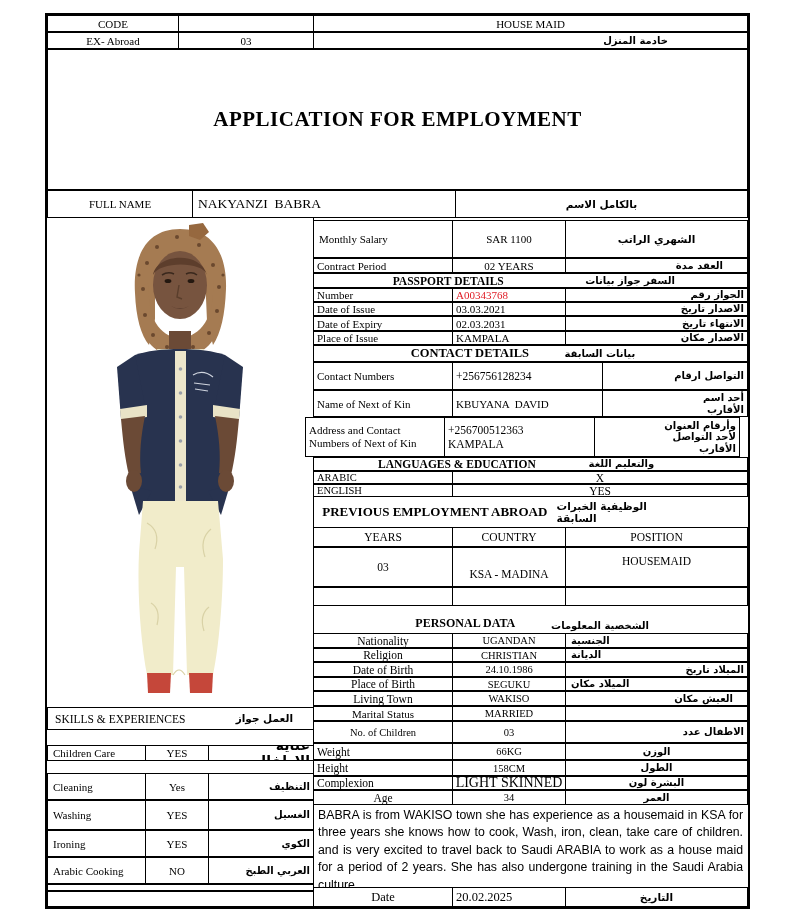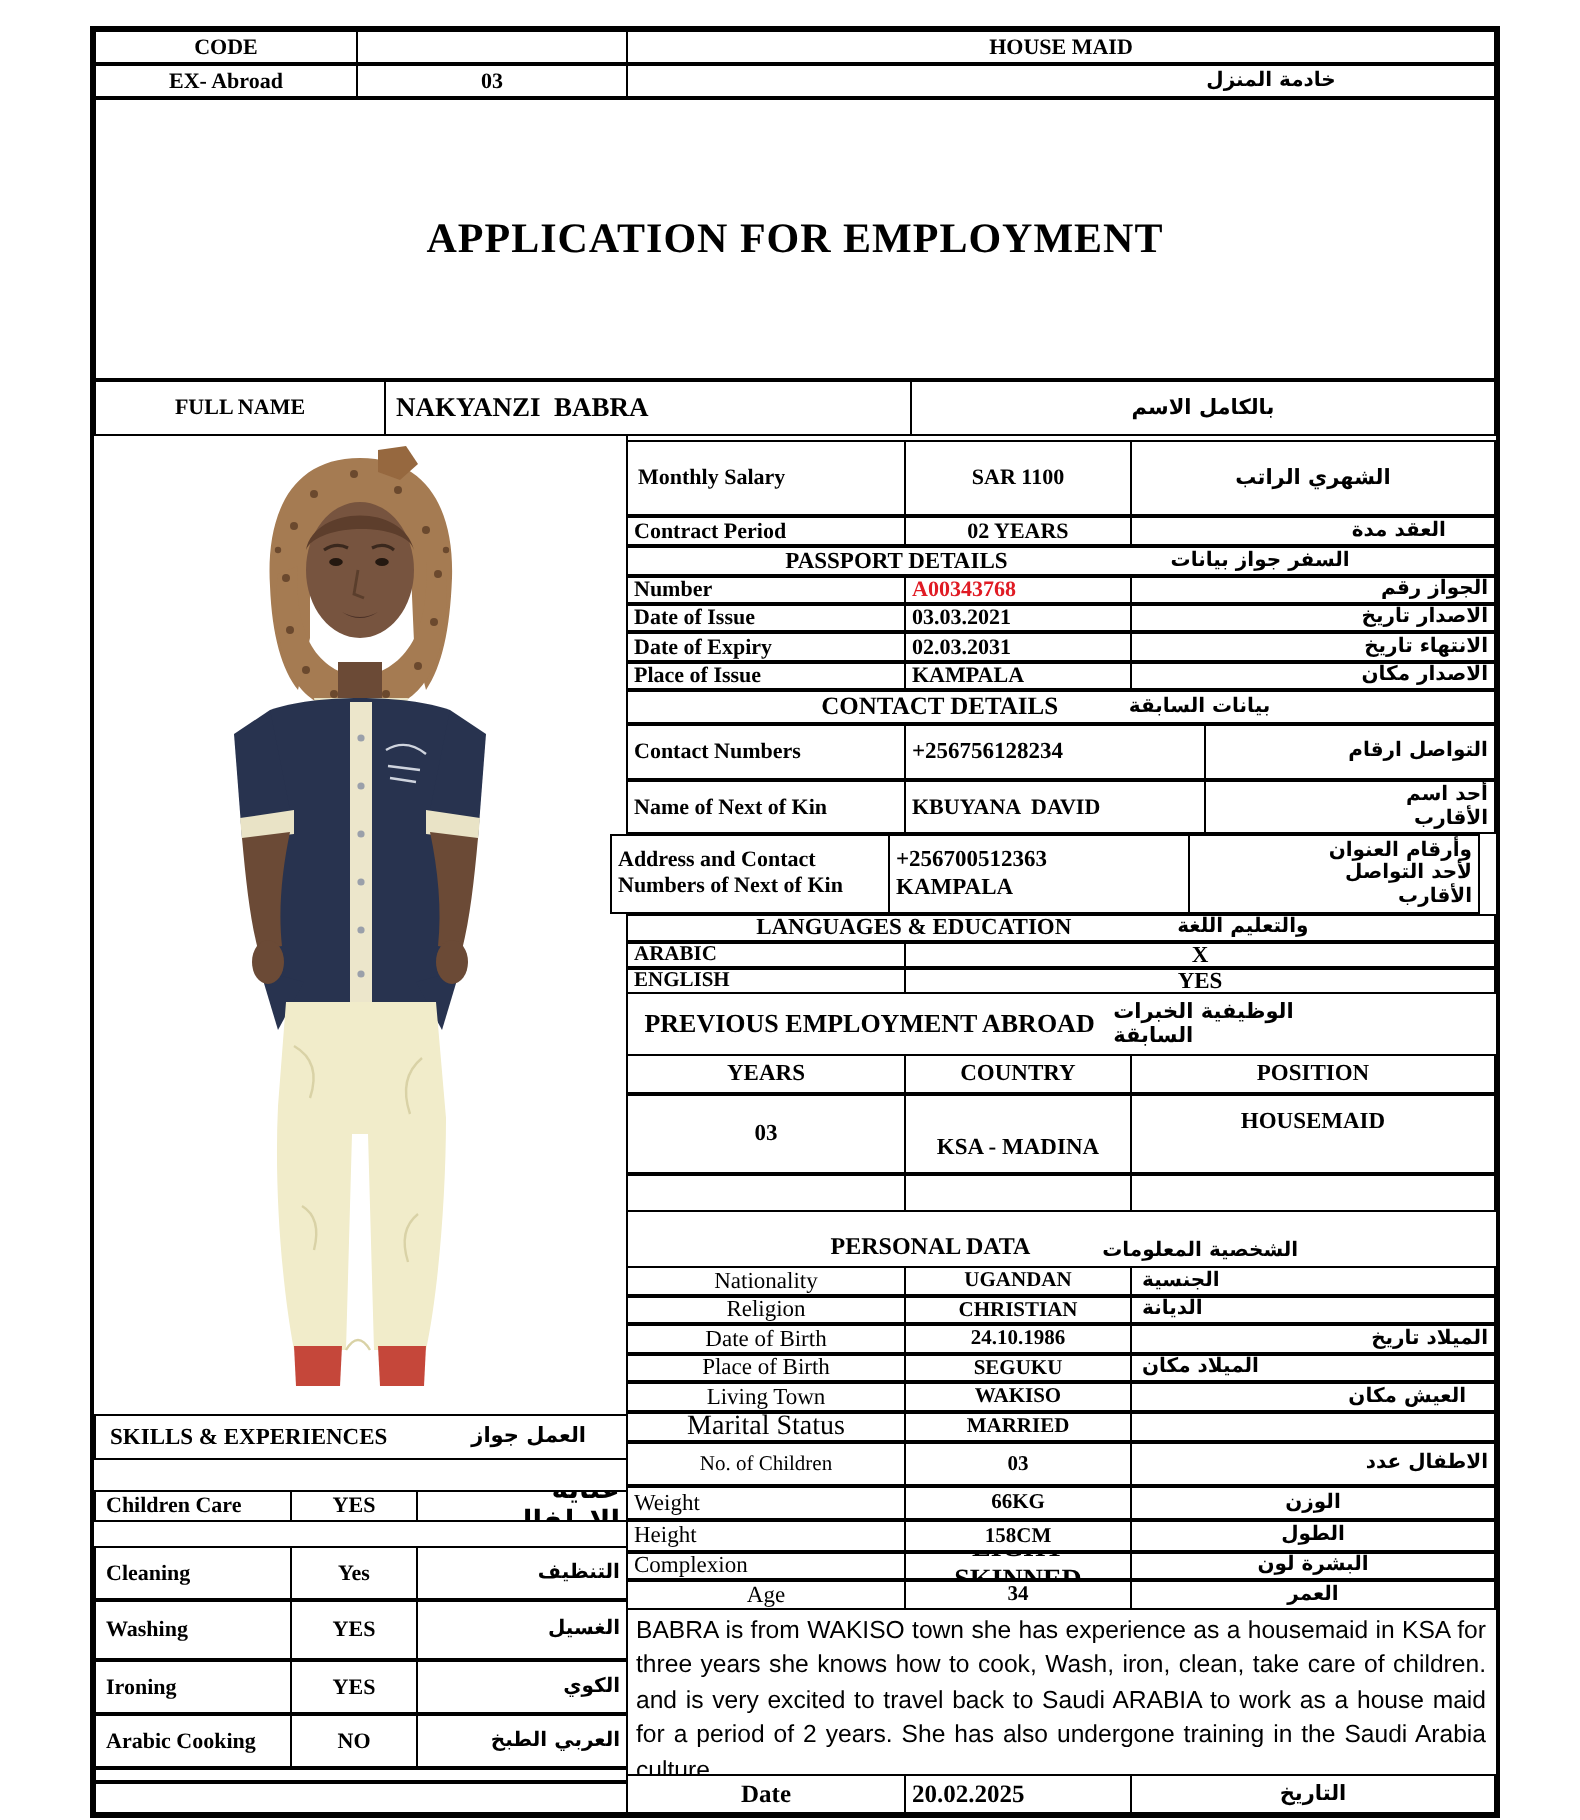--- a/index.html
+++ b/index.html
@@ -4,21 +4,21 @@
 <style>
   html,body{margin:0;padding:0;}
   body{width:790px;height:910px;background:#ffffff;position:relative;overflow:hidden;
        font-family:"Liberation Serif",serif;color:#000;}
   #frame{position:absolute;left:45px;top:13px;width:701px;height:892px;
          border:2px solid #000;background:#fff;}
   .row{position:absolute;display:flex;box-sizing:border-box;border:1px solid #000;background:#fff;}
   .band{position:absolute;box-sizing:border-box;}
   .c{box-sizing:border-box;border-right:1px solid #000;display:flex;align-items:center;overflow:hidden;}
   .c.last{border-right:none;flex:1;}
-  .b{font-weight:bold;}
+  .b{font-weight:normal;}
   .reg{font-weight:normal;}
   .jc{justify-content:center;text-align:center;}
   .jr{justify-content:flex-end;text-align:right;}
   .pl2{padding-left:3px;}
   .pl4{padding-left:5px;}
   .pr2{padding-right:3px;}
   .pre{white-space:pre-wrap;}
   .ar{font-family:"DejaVu Sans",sans-serif;font-weight:bold;font-size:10px;line-height:1.15;} .f105{font-size:10.5px;} .f11{font-size:11px;} .f115{font-size:11.5px;}
   .f125{font-size:12.5px;} .f95{font-size:14px;}
   .red{color:#e01b24;}
@@ -287,21 +287,21 @@
     <div class="c jc reg f115" style="width:139px">Place of Birth</div>
     <div class="c jc b f105" style="width:113px">SEGUKU</div>
     <div class="c last pl4 ar">مكان‎ الميلاد</div>
   </div>
   <div class="row" style="left:266px;top:676px;width:435px;height:15px;">
     <div class="c jc reg f115" style="width:139px">Living Town</div>
     <div class="c jc b f105" style="width:113px">WAKISO</div>
     <div class="c last jr ar" style="padding-right:14px">مكان‎ العيش</div>
   </div>
   <div class="row" style="left:266px;top:691px;width:435px;height:15px;">
-    <div class="c jc reg" style="width:139px;font-size:14px">Marital Status</div>
+    <div class="c jc reg" style="width:139px;font-size:11px">Marital Status</div>
     <div class="c jc b f105" style="width:113px">MARRIED</div>
     <div class="c last ar"></div>
   </div>
   <div class="row" style="left:266px;top:706px;width:435px;height:22px;">
     <div class="c jc reg" style="width:139px;font-size:10.5px">No. of Children</div>
     <div class="c jc b f105" style="width:113px">03</div>
     <div class="c last jr pr2 ar">عدد‎ الاطفال</div>
   </div>
 
   <div class="row" style="left:266px;top:728px;width:435px;height:17px;">

